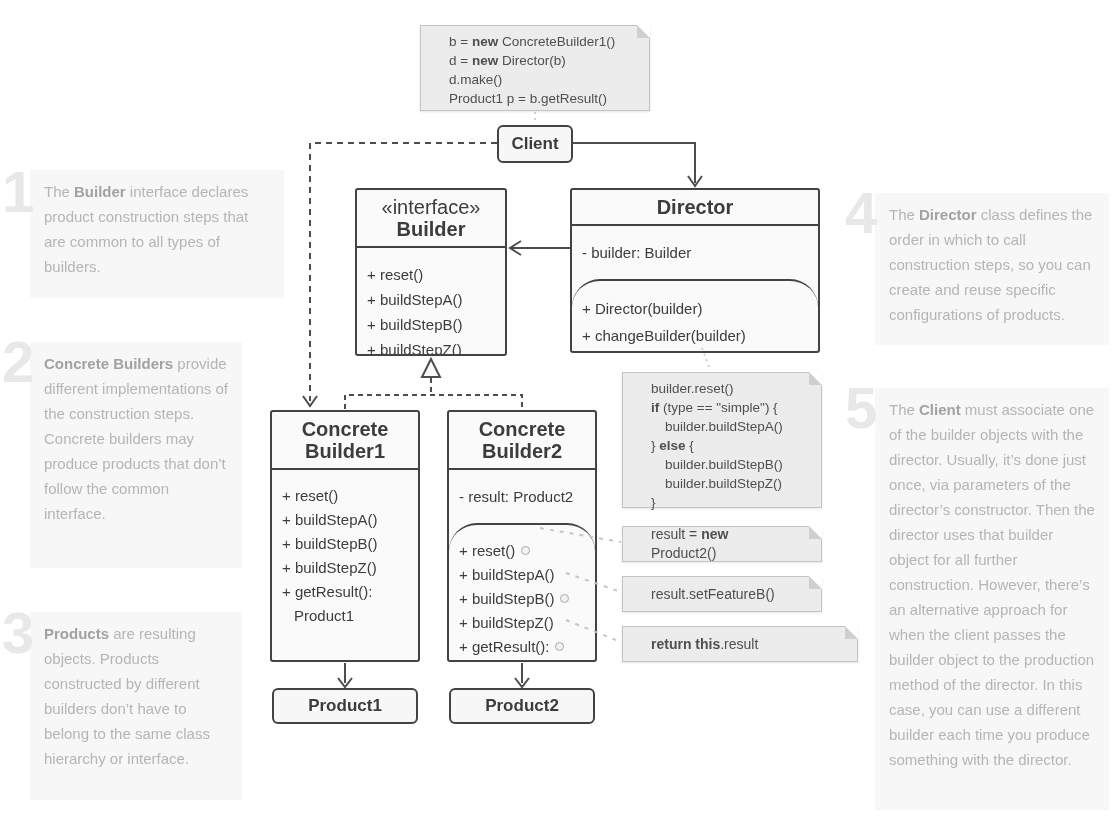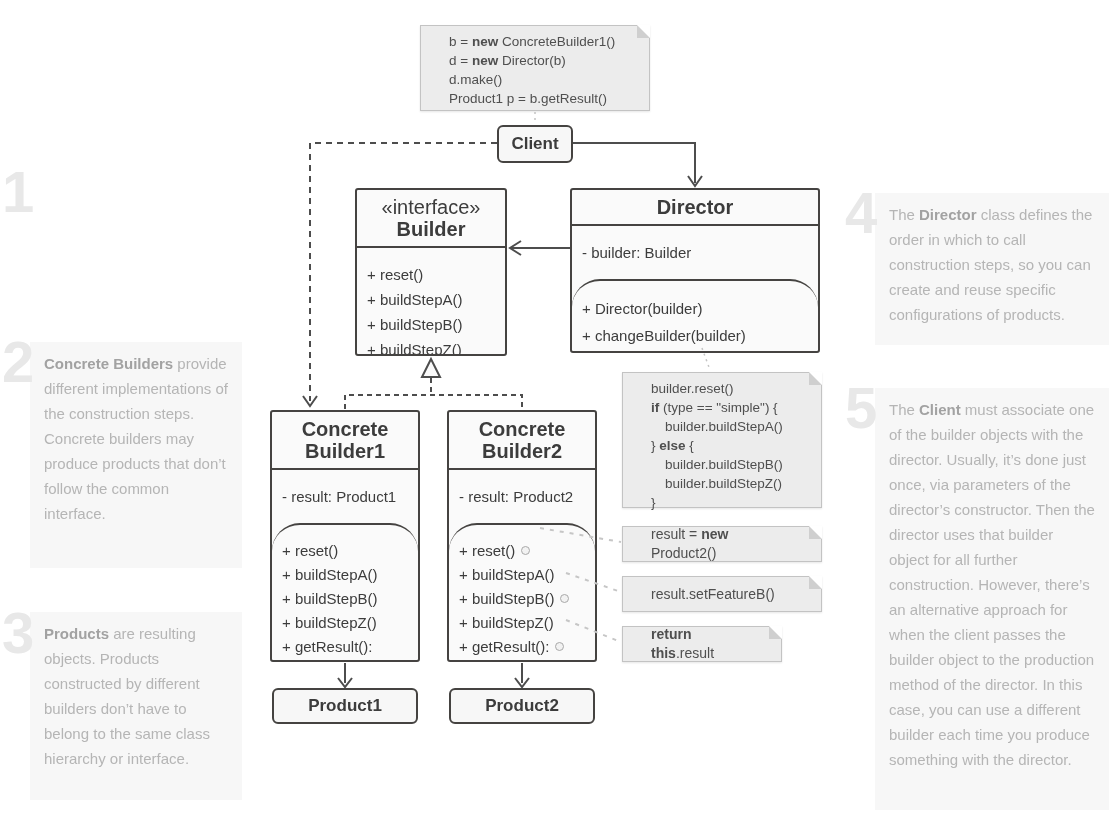--- a/index.html
+++ b/index.html
@@ -60,20 +60,23 @@
   .note-mini .code-line{width:100%;}
   
   svg.conn{position:absolute;left:0;top:0;z-index:3;pointer-events:none;}
 </style>
 </head>
 <body>
 
 <div class="canvas">
 
   <div class="bignum" style="left:2px;top:163px;">1</div>
+  <div class="panel" style="left:30px;top:170px;width:254px;height:128px;">
+    <span>The </span><b>Builder</b><span> interface declares product construction steps that are common to all types of builders.</span>
+  </div>
 
   <div class="bignum" style="left:2px;top:333px;">2</div>
   <div class="panel" style="left:30px;top:342px;width:212px;height:226px;">
     <span></span><b>Concrete Builders</b><span> provide different implementations of the construction steps. Concrete builders may produce products that don’t follow the common interface.</span>
   </div>
 
   <div class="bignum" style="left:2px;top:604px;">3</div>
   <div class="panel" style="left:30px;top:612px;width:212px;height:188px;">
     <span></span><b>Products</b><span> are resulting objects. Products constructed by different builders don’t have to belong to the same class hierarchy or interface.</span>
   </div>
@@ -123,23 +126,20 @@
       <div class="ln">+ Director(builder)</div>
       <div class="ln">+ changeBuilder(builder)</div>
       <div class="ln"><span>+ make(type)</span><span class="dot"></span></div>
     </div>
   </div>
 
   <div class="uml-class" style="left:270px;top:410px;width:150px;height:252px;">
     <div class="hd">
       <div class="cname">Concrete</div>
       <div class="cname">Builder1</div>
-    </div>
-    <div class="sec sec-a">
-      <div class="ln">- result: Product1</div>
     </div>
     <div class="sec cb-m">
       <div class="ln">+ reset()</div>
       <div class="ln">+ buildStepA()</div>
       <div class="ln">+ buildStepB()</div>
       <div class="ln">+ buildStepZ()</div>
       <div class="ln">+ getResult():</div>
       <div class="ln cont">Product1</div>
     </div>
   </div>
@@ -178,21 +178,21 @@
     <div class="code-line ind"><span>builder.buildStepZ()</span><b></b><span></span></div>
     <div class="code-line"><span>}</span><b></b><span></span></div>
   </div>
 
   <div class="uml-note note-mini" style="left:622px;top:526px;width:200px;height:36px;">
     <div class="code-line"><span>result = </span><b>new</b><span> Product2()</span></div>
   </div>
   <div class="uml-note note-mini" style="left:622px;top:576px;width:200px;height:36px;">
     <div class="code-line"><span>result.setFeatureB()</span><b></b><span></span></div>
   </div>
-  <div class="uml-note note-mini" style="left:622px;top:626px;width:160px;height:36px;justify-content:center;">
+  <div class="uml-note note-mini" style="left:622px;top:626px;width:236px;height:36px;justify-content:center;">
     <div class="code-line"><span></span><b>return this</b><span>.result</span></div>
   </div>
 
   <svg class="conn" width="1120" height="825" viewBox="0 0 1120 825">
 
     <path d="M535 112 V122" stroke="#c3c3c3" stroke-width="1.5" stroke-dasharray="2 4" fill="none"></path>
 
     <path d="M573 143 H695 V183" stroke="#4d4d4d" stroke-width="2" fill="none"></path>
     <path d="M688 176 L695 186 L702 176" stroke="#4d4d4d" stroke-width="2" fill="none"></path>
 

